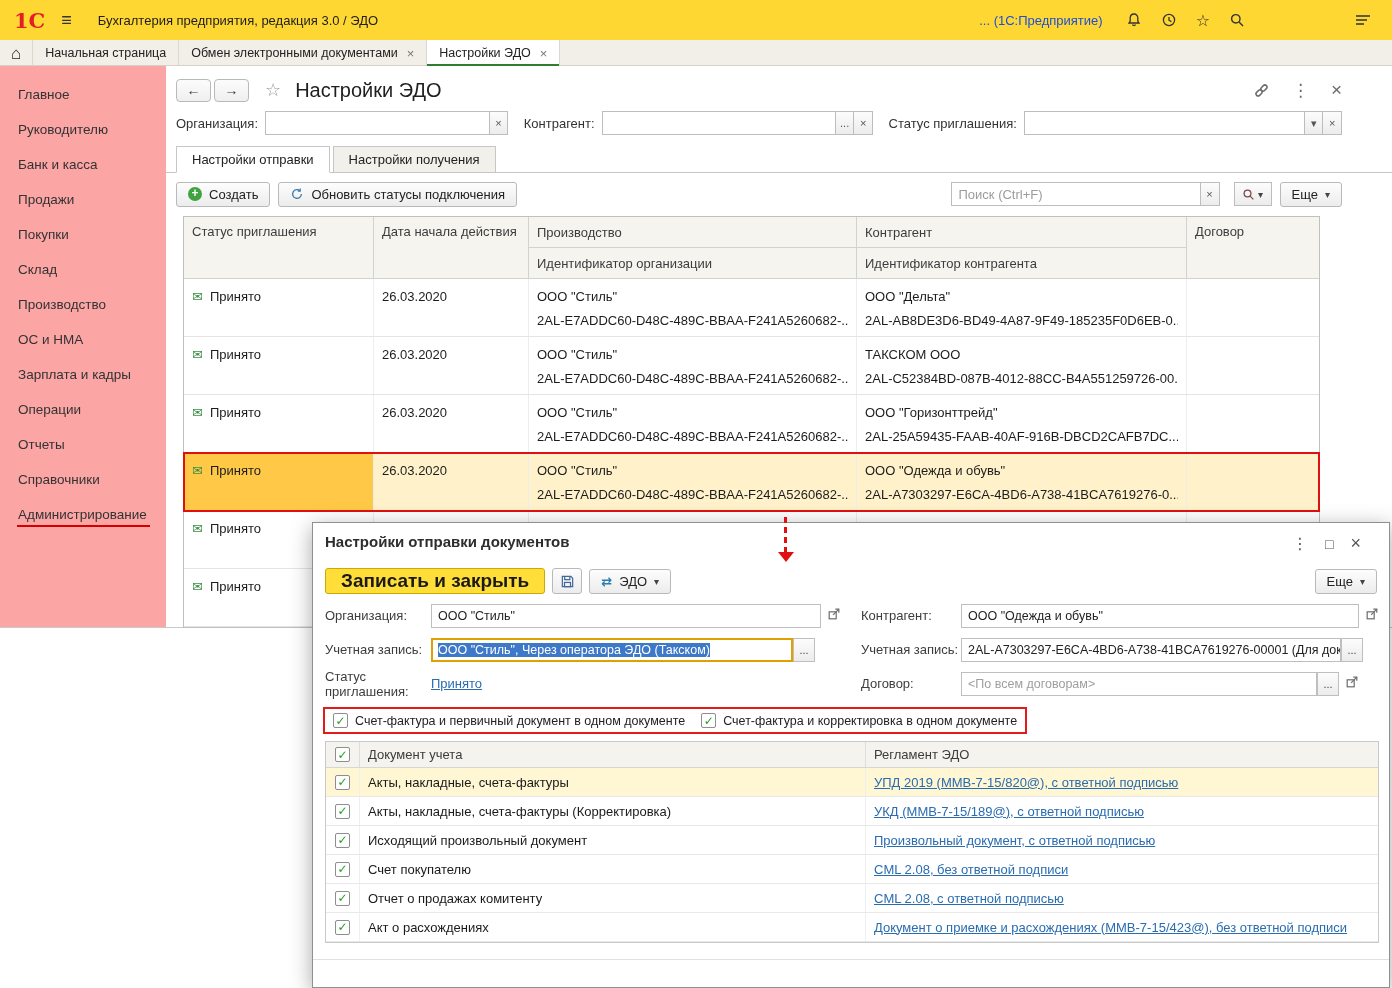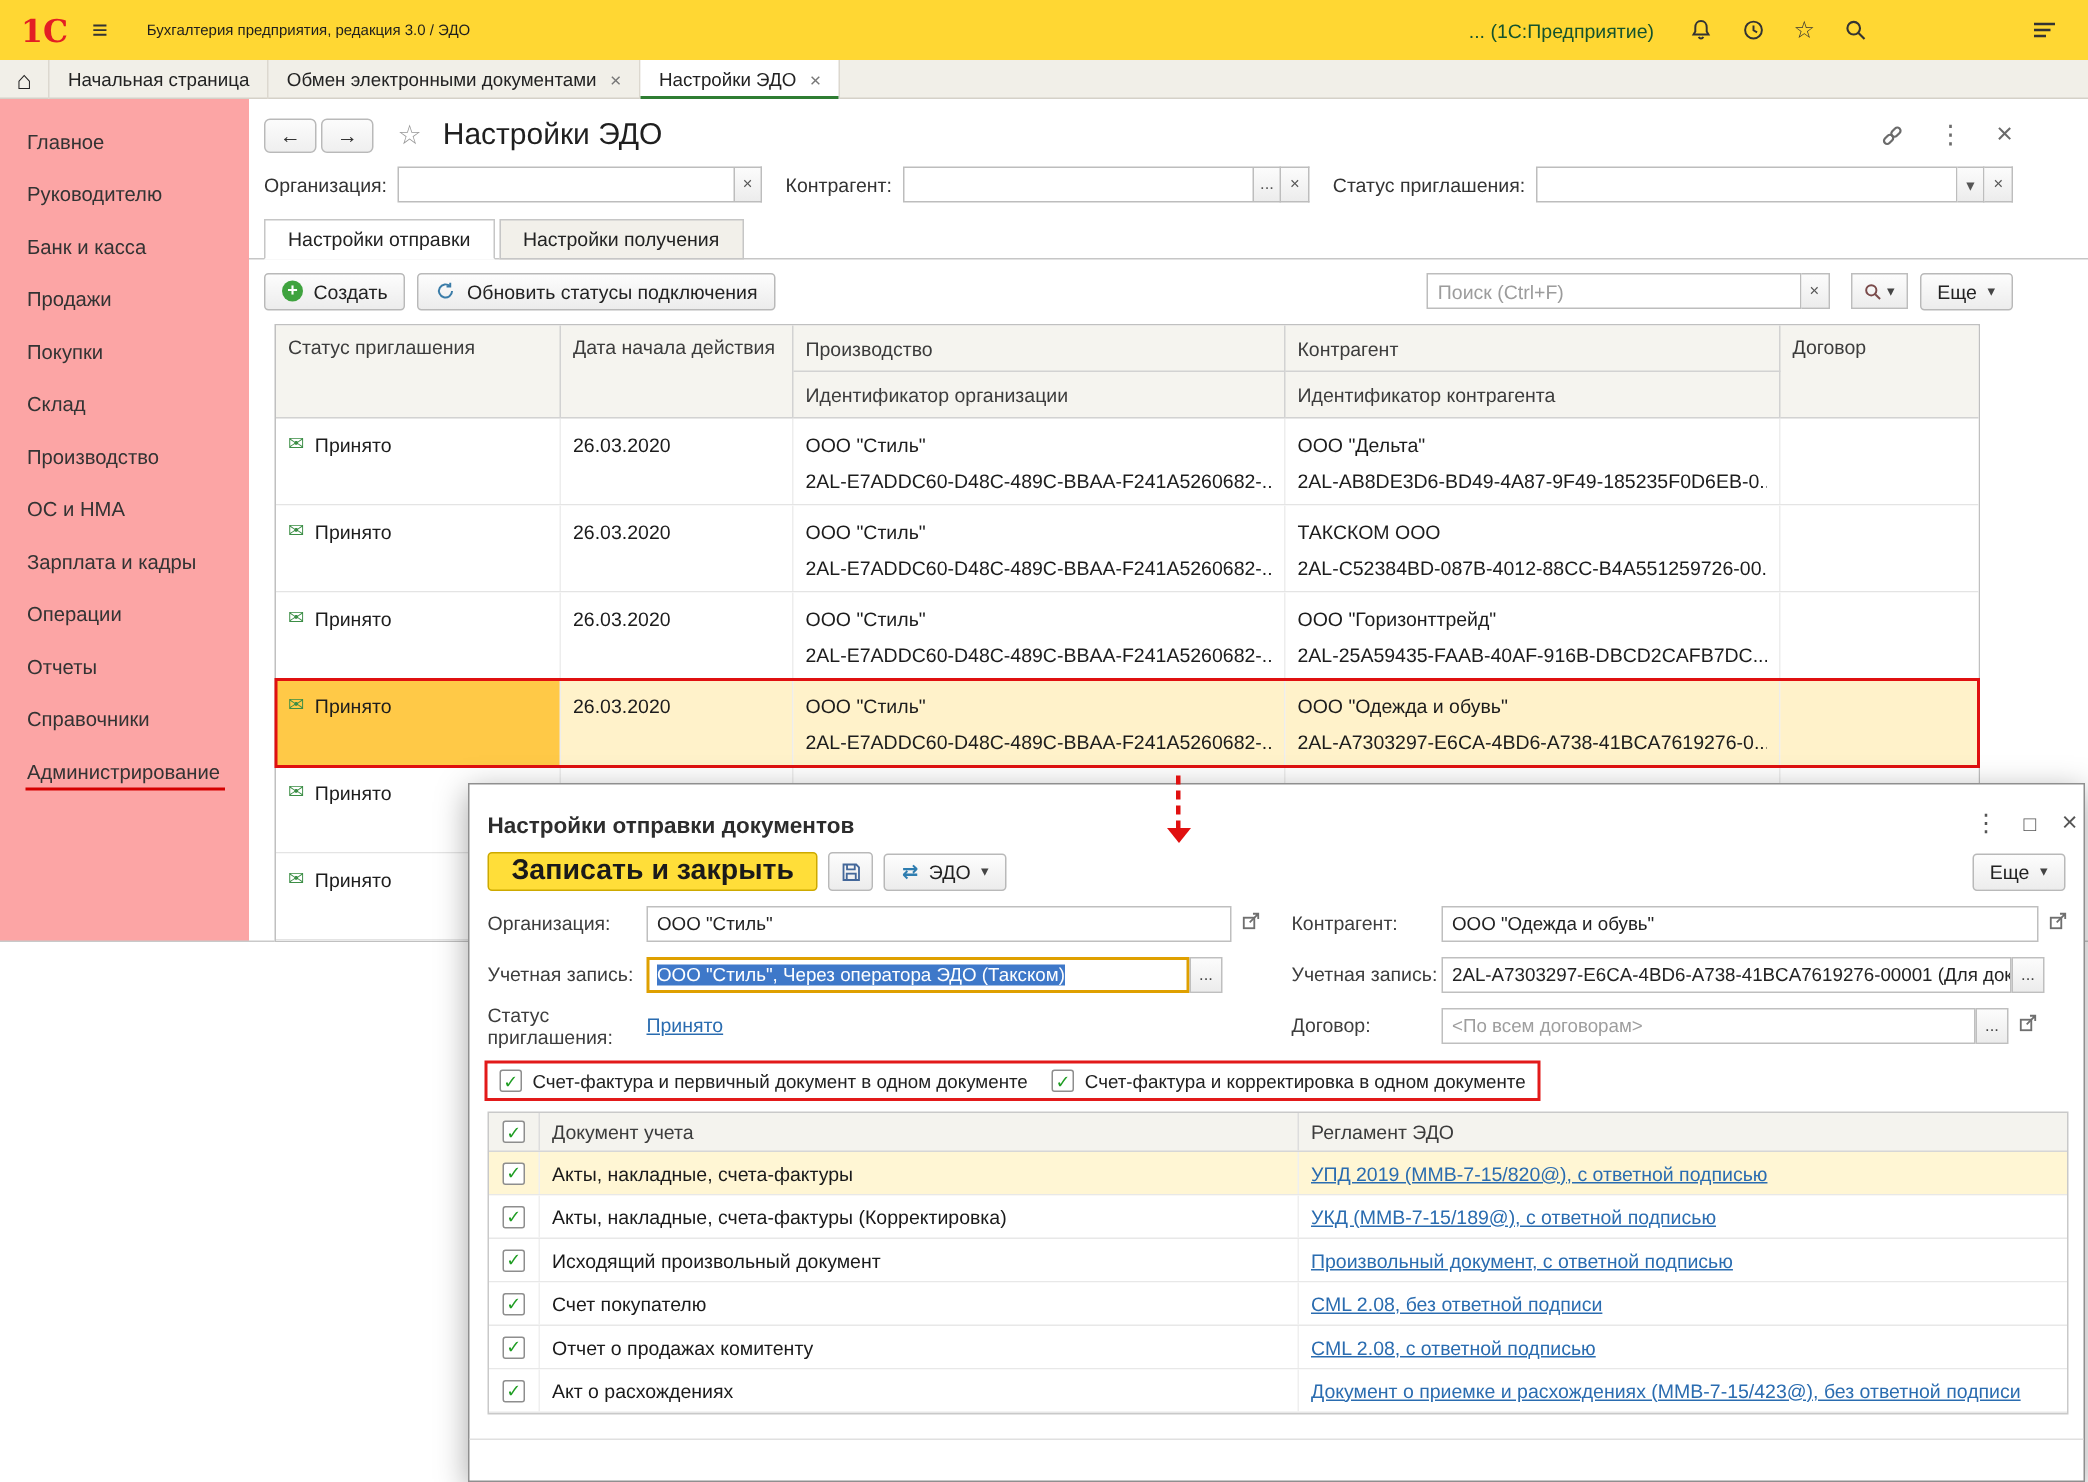--- a/index.html
+++ b/index.html
@@ -4,23 +4,23 @@
 <style>
   * { margin:0; padding:0; box-sizing:border-box; }
   html,body { width:1392px; height:988px; background:#fff; }
   body { font-family:"Liberation Sans","DejaVu Sans",sans-serif; font-size:13px; color:#1a1a1a; }
   .screen { position:relative; width:1392px; height:988px; overflow:hidden; background:#fff; }
 
   
   .titlebar { position:absolute; left:0; top:0; width:100%; height:40px; background:#FFD733; display:flex; align-items:center; }
   .logo { margin-left:14px; color:#E31E24; font-weight:bold; font-size:21px; font-family:"DejaVu Serif","Liberation Serif",serif; }
   .tb-burger { margin-left:16px; font-size:18px; color:#333; cursor:pointer; }
-  .app-title { margin-left:26px; font-size:10px; color:#1d1d1d; }
+  .app-title { margin-left:26px; font-size:13px; color:#1d1d1d; }
   .tb-right { margin-left:auto; display:flex; align-items:center; gap:19px; margin-right:20px; }
-  .session { font-size:13px; color:#14532d; margin-right:4px; }
+  .session { font-size:13px; color:#1d4ed8; margin-right:4px; }
   .tb-ico { display:flex; align-items:center; color:#333; cursor:pointer; }
   .tb-ico.star { font-size:16px; }
   .tb-ico.menu { margin-left:90px; }
   svg.i { display:block; }
 
   
   .tabbar { position:absolute; left:0; top:40px; width:100%; height:26px; background:#F1EFE8; border-bottom:1px solid #D5D1C8; display:flex; }
   .tab { display:flex; align-items:center; gap:9px; padding:0 12px; border-right:1px solid #DCD8CF; font-size:12.5px; color:#222; cursor:pointer; height:26px; }
   .tab.home { padding:0 11px; }
   .home-ico { font-size:17px; line-height:1; }
@@ -76,21 +76,21 @@
   .td { padding:5px 8px; border-right:1px solid #EDEDED; overflow:hidden; font-size:13px; color:#1c1c1c; }
   .td:last-child { border-right:none; }
   .l1,.l2 { height:24px; display:flex; align-items:center; white-space:nowrap; overflow:hidden; }
   .env { color:#3C8E46; margin-right:7px; font-size:13px; }
   .trow.selected { position:relative; z-index:3; outline:2px solid #E01010; outline-offset:-1px; }
   .trow.selected .td { background:#FFF2CA; }
   .trow.selected .td.st { background:#FFC947; }
 
   
   .dialog { position:absolute; left:312px; top:522px; width:1078px; height:466px; background:#fff; border:1px solid #8F8F8F; box-shadow:0 5px 20px rgba(0,0,0,.35); z-index:10; }
-  .dlg-header { position:absolute; left:12px; top:10px; right:4px; height:26px; display:flex; align-items:flex-end; }
+  .dlg-header { position:absolute; left:12px; top:10px; right:28px; height:26px; display:flex; align-items:flex-start; }
   .dlg-title { font-size:15px; font-weight:bold; color:#2d2d2d; }
   .dlg-icons { margin-left:auto; display:flex; align-items:center; gap:17px; color:#555; }
   .dlg-icons span { cursor:pointer; }
   .dlg-icons .kebab{ font-size:16px; } .dlg-icons .maxi{ font-size:14px; } .dlg-icons .cls{ font-size:18px; }
   .dlg-toolbar { position:absolute; left:12px; top:44px; right:12px; height:28px; display:flex; align-items:center; gap:7px; }
   .btn-primary { height:26px; border:1px solid #CDA900; border-radius:3px; background:#FFDE39; padding:0 15px; display:flex; align-items:center; font-weight:bold; font-size:19px; cursor:pointer; }
   .icobtn { width:30px; height:26px; border:1px solid #B9B9B9; border-radius:3px; background:linear-gradient(#FDFDFD,#ECECEC); display:flex; align-items:center; justify-content:center; cursor:pointer; }
   .exch { color:#2E7DB0; font-weight:bold; font-size:13px; }
   .dlg-more { margin-left:auto; }
 

